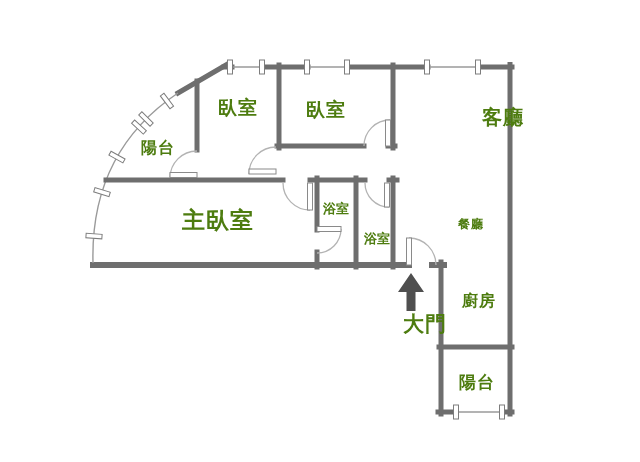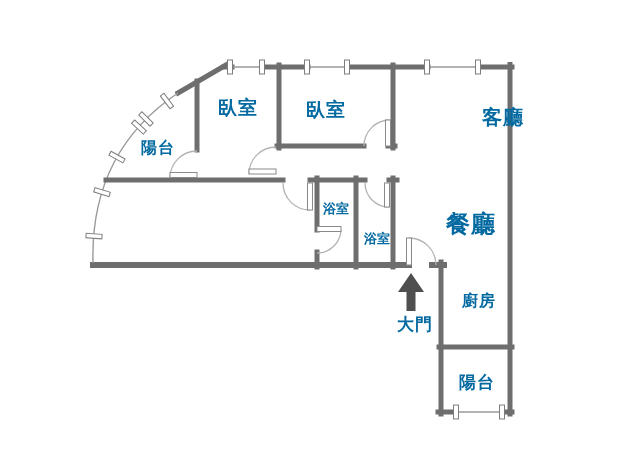--- a/index.html
+++ b/index.html
@@ -7,21 +7,21 @@
     position:relative;
     width:640px;height:462px;
     background:#ffffff;
     font-family:"Liberation Sans",sans-serif;
     overflow:hidden;
   }
   .plan-svg{position:absolute;left:0;top:0;width:640px;height:462px;}
   .room-label{
     position:absolute;
     transform:translate(-50%,-50%);
-    color:#0369a1;
+    color:#4d7c0f;
     font-weight:600;
     letter-spacing:1px;
     white-space:nowrap;
     font-family:Liberation Mono, monospace;
   }
 </style>
 </head>
 <body>
 
 <div class="stage">
@@ -107,20 +107,21 @@
 
     <g fill="#4f4f4f">
       <polygon points="411,273 424,292 415.5,292 415.5,311 406.5,311 406.5,292 398,292"></polygon>
     </g>
   </svg>
 
   <div class="room-label" style="left:238px;top:108px;font-size:19px;">臥室</div>
   <div class="room-label" style="left:326px;top:110px;font-size:19px;">臥室</div>
   <div class="room-label" style="left:469px;top:117px;font-size:20px;margin-left:34px;">客廳</div>
   <div class="room-label" style="left:158px;top:148px;font-size:16px;">陽台</div>
+  <div class="room-label" style="left:218px;top:220px;font-size:23px;">主臥室</div>
   <div class="room-label" style="left:336px;top:209px;font-size:13px;letter-spacing:0;">浴室</div>
   <div class="room-label" style="left:377px;top:239px;font-size:13px;letter-spacing:0;">浴室</div>
-  <div class="room-label" style="left:471px;top:224px;font-size:24px;">餐廳</div>
+  <div class="room-label" style="left:471px;top:224px;font-size:12px;">餐廳</div>
   <div class="room-label" style="left:479px;top:301px;font-size:16px;">廚房</div>
-  <div class="room-label" style="left:415px;top:324px;font-size:17px;">大門</div>
+  <div class="room-label" style="left:425px;top:324px;font-size:21px;">大門</div>
   <div class="room-label" style="left:477px;top:382px;font-size:17px;">陽台</div>
 
 </div>
 
 </body></html>

